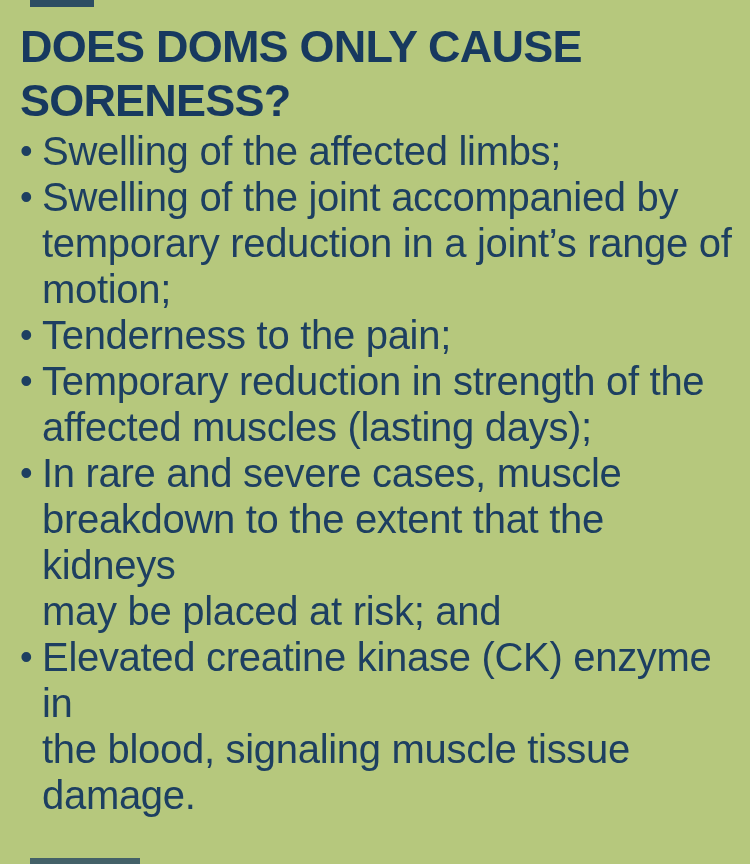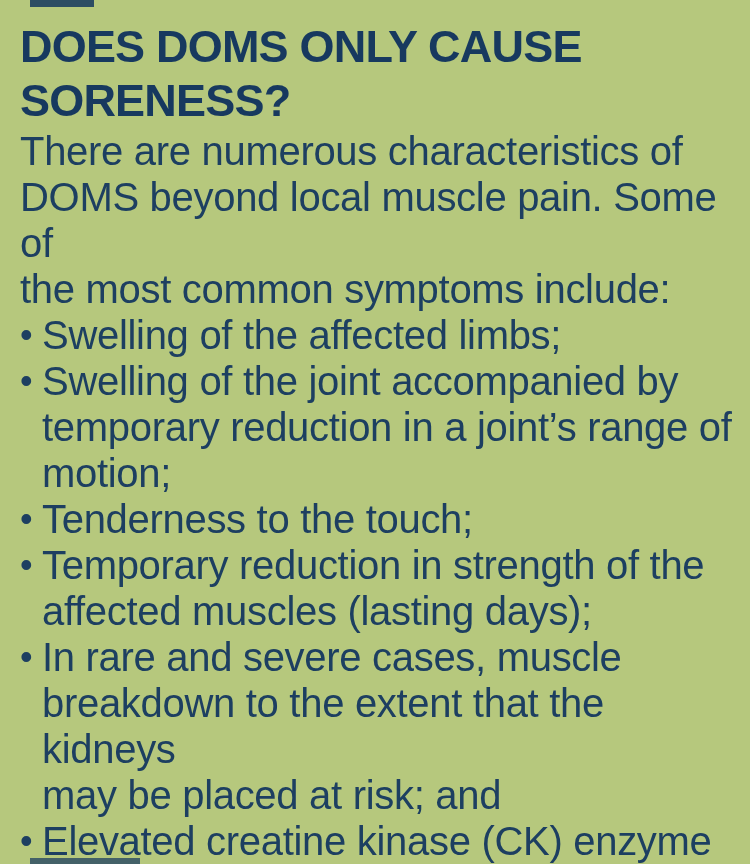--- a/index.html
+++ b/index.html
@@ -78,37 +78,34 @@
   }
 </style>
 </head>
 <body>
 
 <div class="fragment fragment-top"></div>
 
 <div class="page">
   <h1 class="heading">DOES DOMS ONLY CAUSE
 SORENESS?</h1>
-  <p class="intro">There are numerous characteristics of
-DOMS beyond local muscle pain. Some of
-the most common symptoms include:</p>
   <ul class="bullet-list">
     <li class="bullet-item">
       <span class="bullet-dot">•</span>
       <span class="bullet-text">Swelling of the affected limbs;</span>
     </li>
     <li class="bullet-item">
       <span class="bullet-dot">•</span>
       <span class="bullet-text">Swelling of the joint accompanied by
 temporary reduction in a joint’s range of
 motion;</span>
     </li>
     <li class="bullet-item">
       <span class="bullet-dot">•</span>
-      <span class="bullet-text">Tenderness to the touch;</span>
+      <span class="bullet-text">Tenderness to the pain;</span>
     </li>
     <li class="bullet-item">
       <span class="bullet-dot">•</span>
       <span class="bullet-text">Temporary reduction in strength of the
 affected muscles (lasting days);</span>
     </li>
     <li class="bullet-item">
       <span class="bullet-dot">•</span>
       <span class="bullet-text">In rare and severe cases, muscle
 breakdown to the extent that the kidneys

